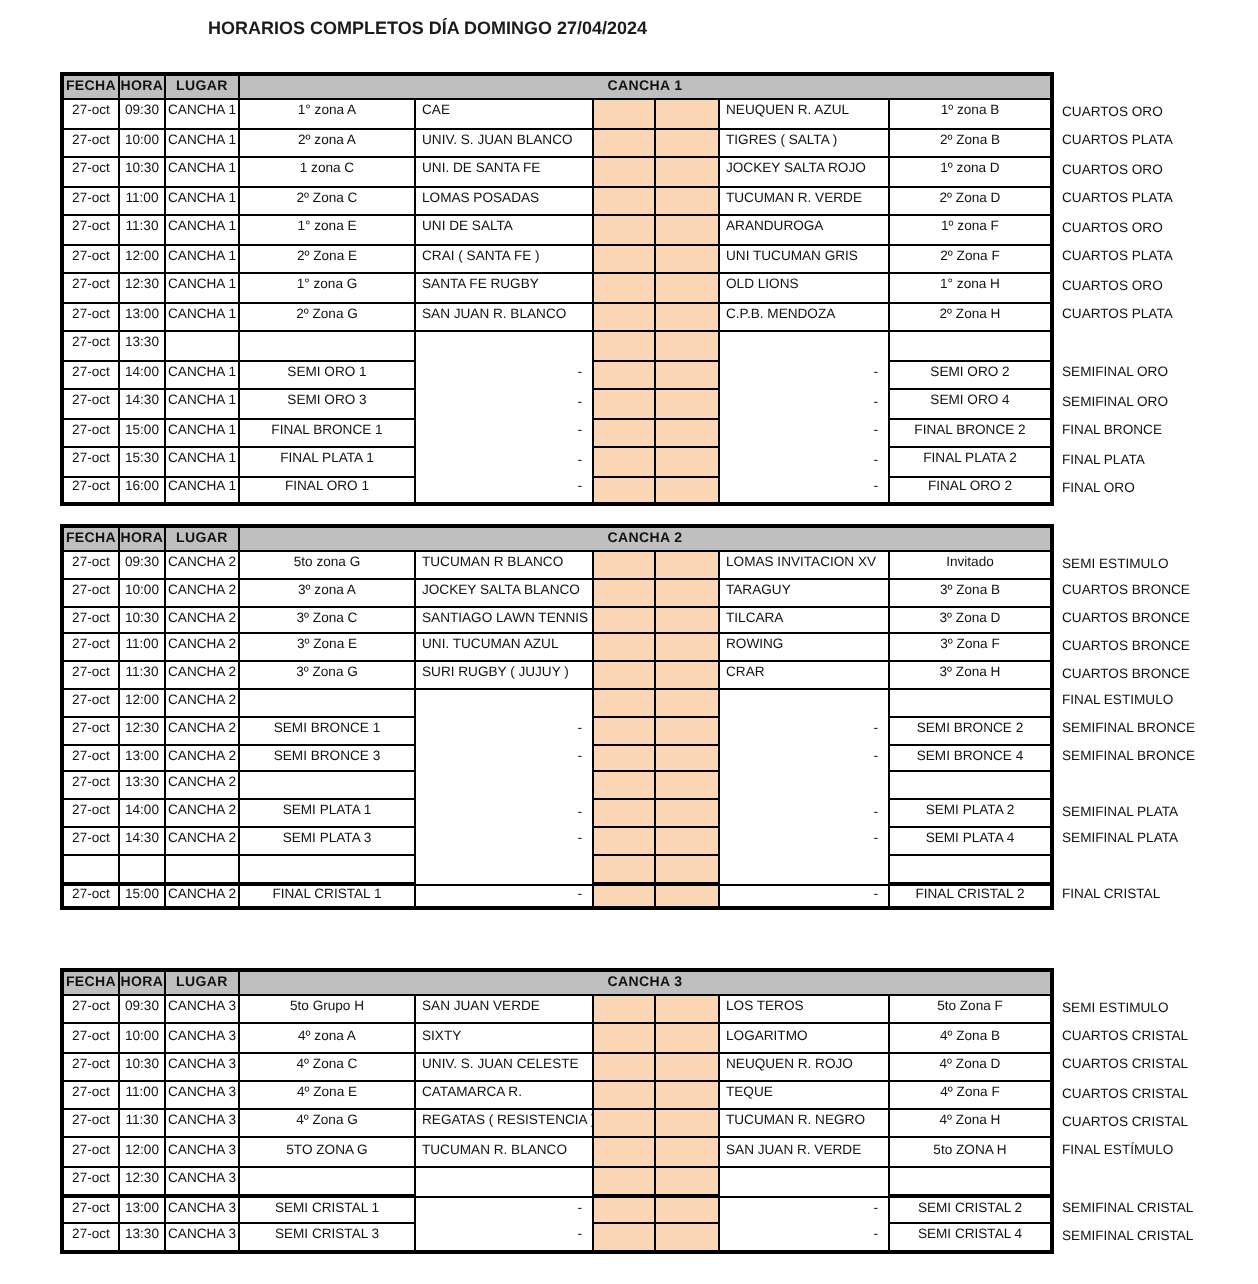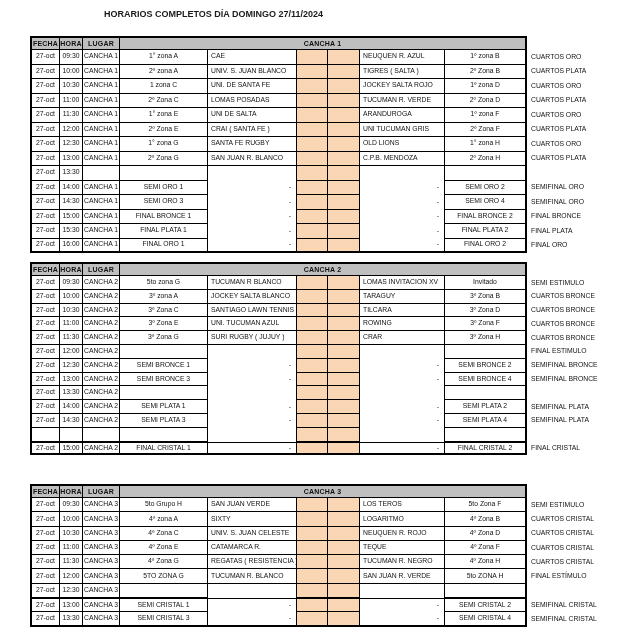--- a/index.html
+++ b/index.html
@@ -21,21 +21,21 @@
   .l2{border-left:2px solid #000}
   .t2{border-top:2px solid #000}
   .r2{border-right:2px solid #000}
   .b2{border-bottom:2px solid #000}
   .sc{border:none;background:transparent;display:flex;align-items:center;justify-content:flex-start;
       padding-left:4px;font-size:6.8px;line-height:1;white-space:nowrap}
 </style>
 </head>
 <body>
 
-<div class="title">HORARIOS COMPLETOS DÍA DOMINGO 27/11/2024</div>
+<div class="title">HORARIOS COMPLETOS DÍA DOMINGO 27/04/2024</div>
 
 <div class="tbl tbl1">
     <div class="c hdr l2 t2">FECHA</div>
     <div class="c hdr t2">HORA</div>
     <div class="c hdr t2">LUGAR</div>
     <div class="c hdr t2 r2 span6">CANCHA 1</div>
     <div class="sc"></div>
     <div class="c l2">27-oct</div>
     <div class="c">09:30</div>
     <div class="c">CANCHA 1</div>

